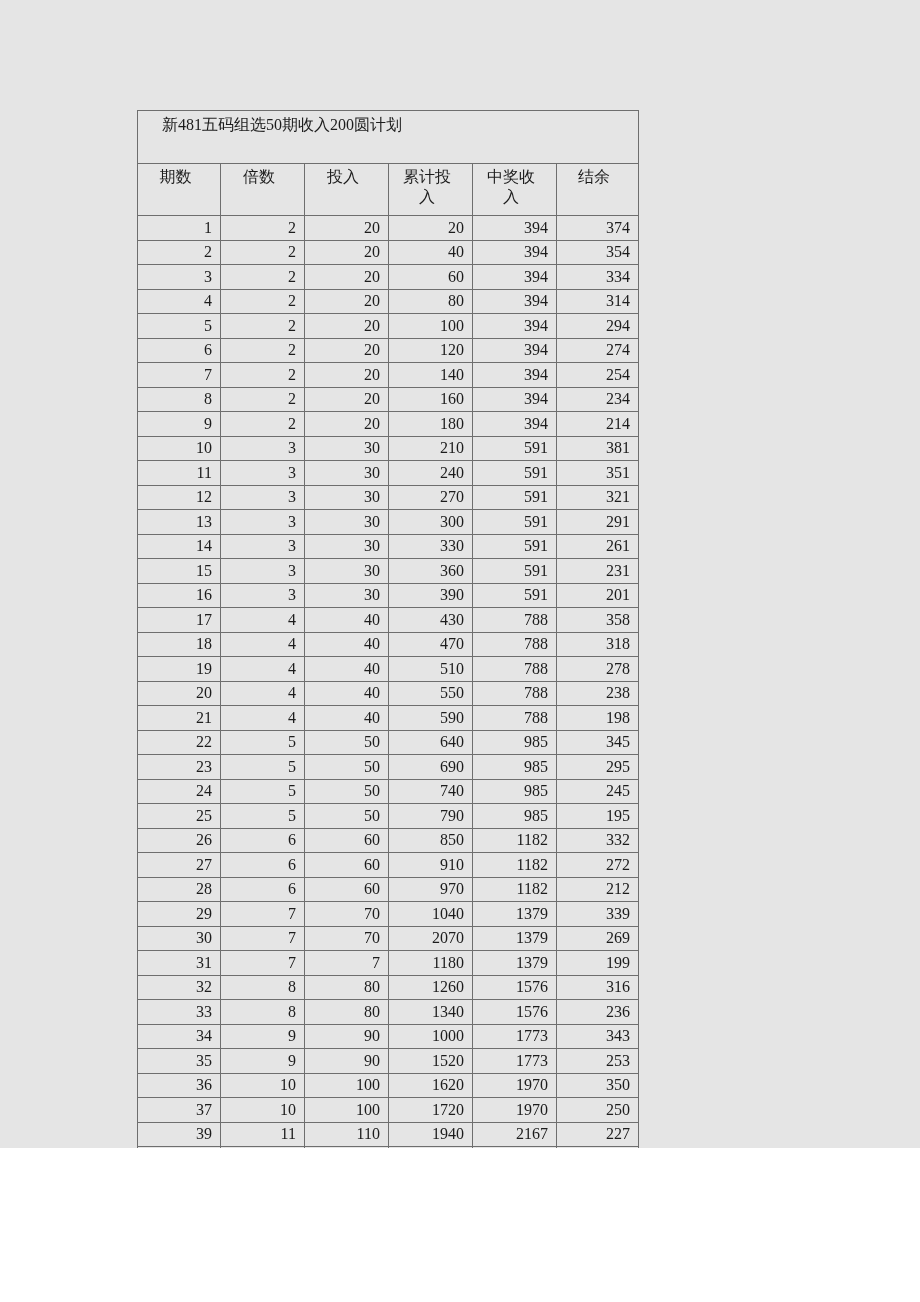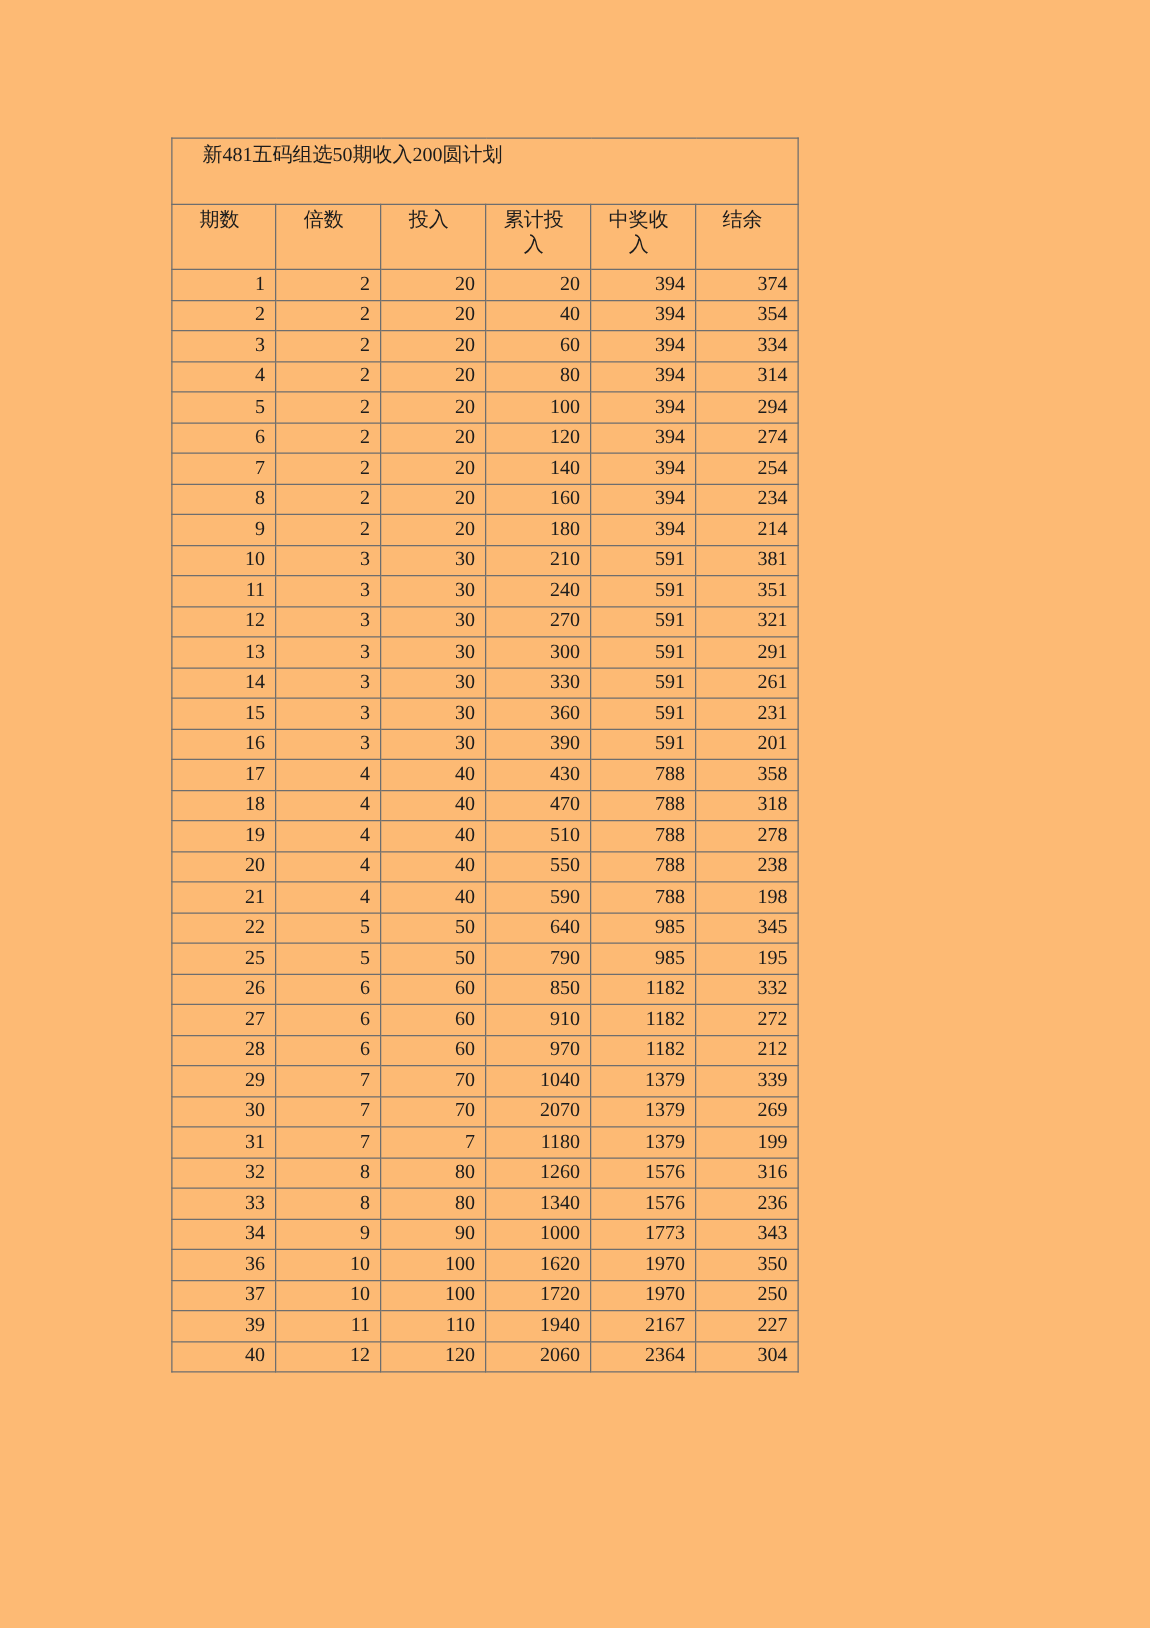--- a/index.html
+++ b/index.html
@@ -9,22 +9,22 @@
   }
   body {
     width: 920px;
     height: 1302px;
     font-family: "Liberation Serif", "DejaVu Serif", serif;
     color: #1c1c1c;
   }
   .page {
     position: relative;
     width: 920px;
-    height: 1302px;
-    background: #fdba74;
+    height: 1148px;
+    background: #e5e5e5;
     overflow: hidden;
     text-decoration: underline;
   }
   table.plan-table {
     position: absolute;
     left: 137px;
     top: 110px;
     width: 501px;
     border-collapse: collapse;
     table-layout: fixed;
@@ -254,20 +254,36 @@
         </tr>
         <tr>
           <td>22</td>
           <td>5</td>
           <td>50</td>
           <td>640</td>
           <td>985</td>
           <td>345</td>
         </tr>
         <tr>
+          <td>23</td>
+          <td>5</td>
+          <td>50</td>
+          <td>690</td>
+          <td>985</td>
+          <td>295</td>
+        </tr>
+        <tr>
+          <td>24</td>
+          <td>5</td>
+          <td>50</td>
+          <td>740</td>
+          <td>985</td>
+          <td>245</td>
+        </tr>
+        <tr>
           <td>25</td>
           <td>5</td>
           <td>50</td>
           <td>790</td>
           <td>985</td>
           <td>195</td>
         </tr>
         <tr>
           <td>26</td>
           <td>6</td>
@@ -334,20 +350,28 @@
         </tr>
         <tr>
           <td>34</td>
           <td>9</td>
           <td>90</td>
           <td>1000</td>
           <td>1773</td>
           <td>343</td>
         </tr>
         <tr>
+          <td>35</td>
+          <td>9</td>
+          <td>90</td>
+          <td>1520</td>
+          <td>1773</td>
+          <td>253</td>
+        </tr>
+        <tr>
           <td>36</td>
           <td>10</td>
           <td>100</td>
           <td>1620</td>
           <td>1970</td>
           <td>350</td>
         </tr>
         <tr>
           <td>37</td>
           <td>10</td>

